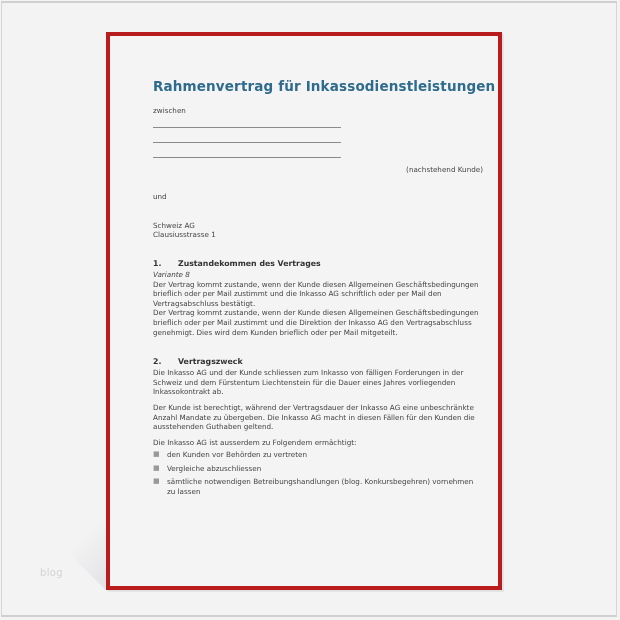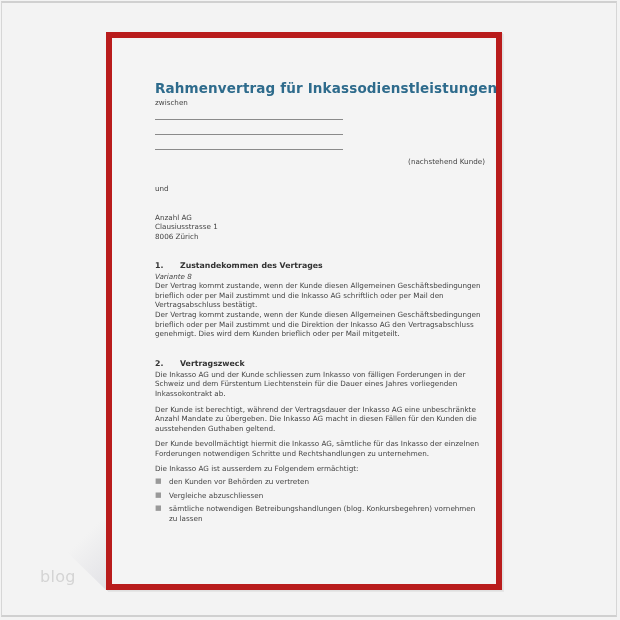--- a/index.html
+++ b/index.html
@@ -14,36 +14,36 @@
     border: 1px solid #d6d6d6; border-top: 2px solid #d0d0d0; border-bottom: 2px solid #d0d0d0;
     box-sizing: border-box;
   }
   .shadow {
     position: absolute; left: 38px; top: 520px; width: 68px; height: 70px;
     background: linear-gradient(135deg, rgba(243,243,243,0) 0%, rgba(243,243,243,0) 45%, #e2e2e6 100%);
     clip-path: polygon(100% 0, 100% 100%, 0 5%);
   }
   .watermark {
     position: absolute; left: 40px; top: 567px;
-    font-size: 16px; color: #d4d4d4; letter-spacing: 0.3px;
+    font-size: 10px; color: #d4d4d4; letter-spacing: 0.3px;
   }
   .page {
     position: absolute; left: 106px; top: 32px; width: 396px; height: 558px;
     background: #f4f4f4;
-    border: 6px solid #b91c1c;
+    border: 4px solid #b91c1c;
     box-shadow: 1px 1px 0 #e0e0e0, 2px 2px 0 #e6e6e6;
     box-sizing: border-box;
   }
   .content { position: absolute; left: 43px; top: 42px; width: 330px; color: #3a3a3a; }
   .title {
     font-size: 13.5px; font-weight: bold; color: #2e6b8c; margin: 0;
     letter-spacing: 0.15px; white-space: nowrap;
   }
   .small { font-size: 7.2px; line-height: 9.6px; color: #444; }
-  .zwischen { margin-top: 2px; }
+  .zwischen { margin-top: 12px; }
   .line { width: 188px; border-top: 1px solid #8a8a8a; height: 0; }
   .line1 { margin-top: 11px; }
   .line2 { margin-top: 14px; }
   .line3 { margin-top: 14px; }
   .kunde { margin-top: 7px; text-align: right; }
   .und { margin-top: 18px; }
   .address { margin-top: 19px; }
   .section-head {
     font-size: 7.8px; font-weight: bold; color: #333; display: flex; margin-top: 19px;
   }
@@ -69,40 +69,38 @@
 
     <div class="small zwischen">zwischen</div>
     <div class="line line1"></div>
     <div class="line line2"></div>
     <div class="line line3"></div>
     <div class="small kunde">(nachstehend Kunde)</div>
 
     <div class="small und">und</div>
 
     <div class="small address">
-      <div>Anzahl AG</div>
+      <div>Schweiz AG</div>
       <div>Clausiusstrasse 1</div>
-      <div>8006 Zürich</div>
     </div>
 
     <div class="section-head">
       <span class="num">1.</span>
       <span>Zustandekommen des Vertrages</span>
     </div>
     <div class="small variant">Variante 8</div>
     <div class="small">Der Vertrag kommt zustande, wenn der Kunde diesen Allgemeinen Geschäftsbedingungen brieflich oder per Mail zustimmt und die Inkasso AG schriftlich oder per Mail den Vertragsabschluss bestätigt.</div>
     <div class="small">Der Vertrag kommt zustande, wenn der Kunde diesen Allgemeinen Geschäftsbedingungen brieflich oder per Mail zustimmt und die Direktion der Inkasso AG den Vertragsabschluss genehmigt. Dies wird dem Kunden brieflich oder per Mail mitgeteilt.</div>
 
     <div class="section-head" style="margin-top:20px">
       <span class="num">2.</span>
       <span>Vertragszweck</span>
     </div>
     <div class="small para first">Die Inkasso AG und der Kunde schliessen zum Inkasso von fälligen Forderungen in der Schweiz und dem Fürstentum Liechtenstein für die Dauer eines Jahres vorliegenden Inkassokontrakt ab.</div>
     <div class="small para">Der Kunde ist berechtigt, während der Vertragsdauer der Inkasso AG eine unbeschränkte Anzahl Mandate zu übergeben. Die Inkasso AG macht in diesen Fällen für den Kunden die ausstehenden Guthaben geltend.</div>
-    <div class="small para">Der Kunde bevollmächtigt hiermit die Inkasso AG, sämtliche für das Inkasso der einzelnen Forderungen notwendigen Schritte und Rechtshandlungen zu unternehmen.</div>
     <div class="small para">Die Inkasso AG ist ausserdem zu Folgendem ermächtigt:</div>
 
     <ul class="bullets small">
       <li>
         <span class="dot">■</span>
         <span class="txt">den Kunden vor Behörden zu vertreten</span>
       </li>
       <li>
         <span class="dot">■</span>
         <span class="txt">Vergleiche abzuschliessen</span>

